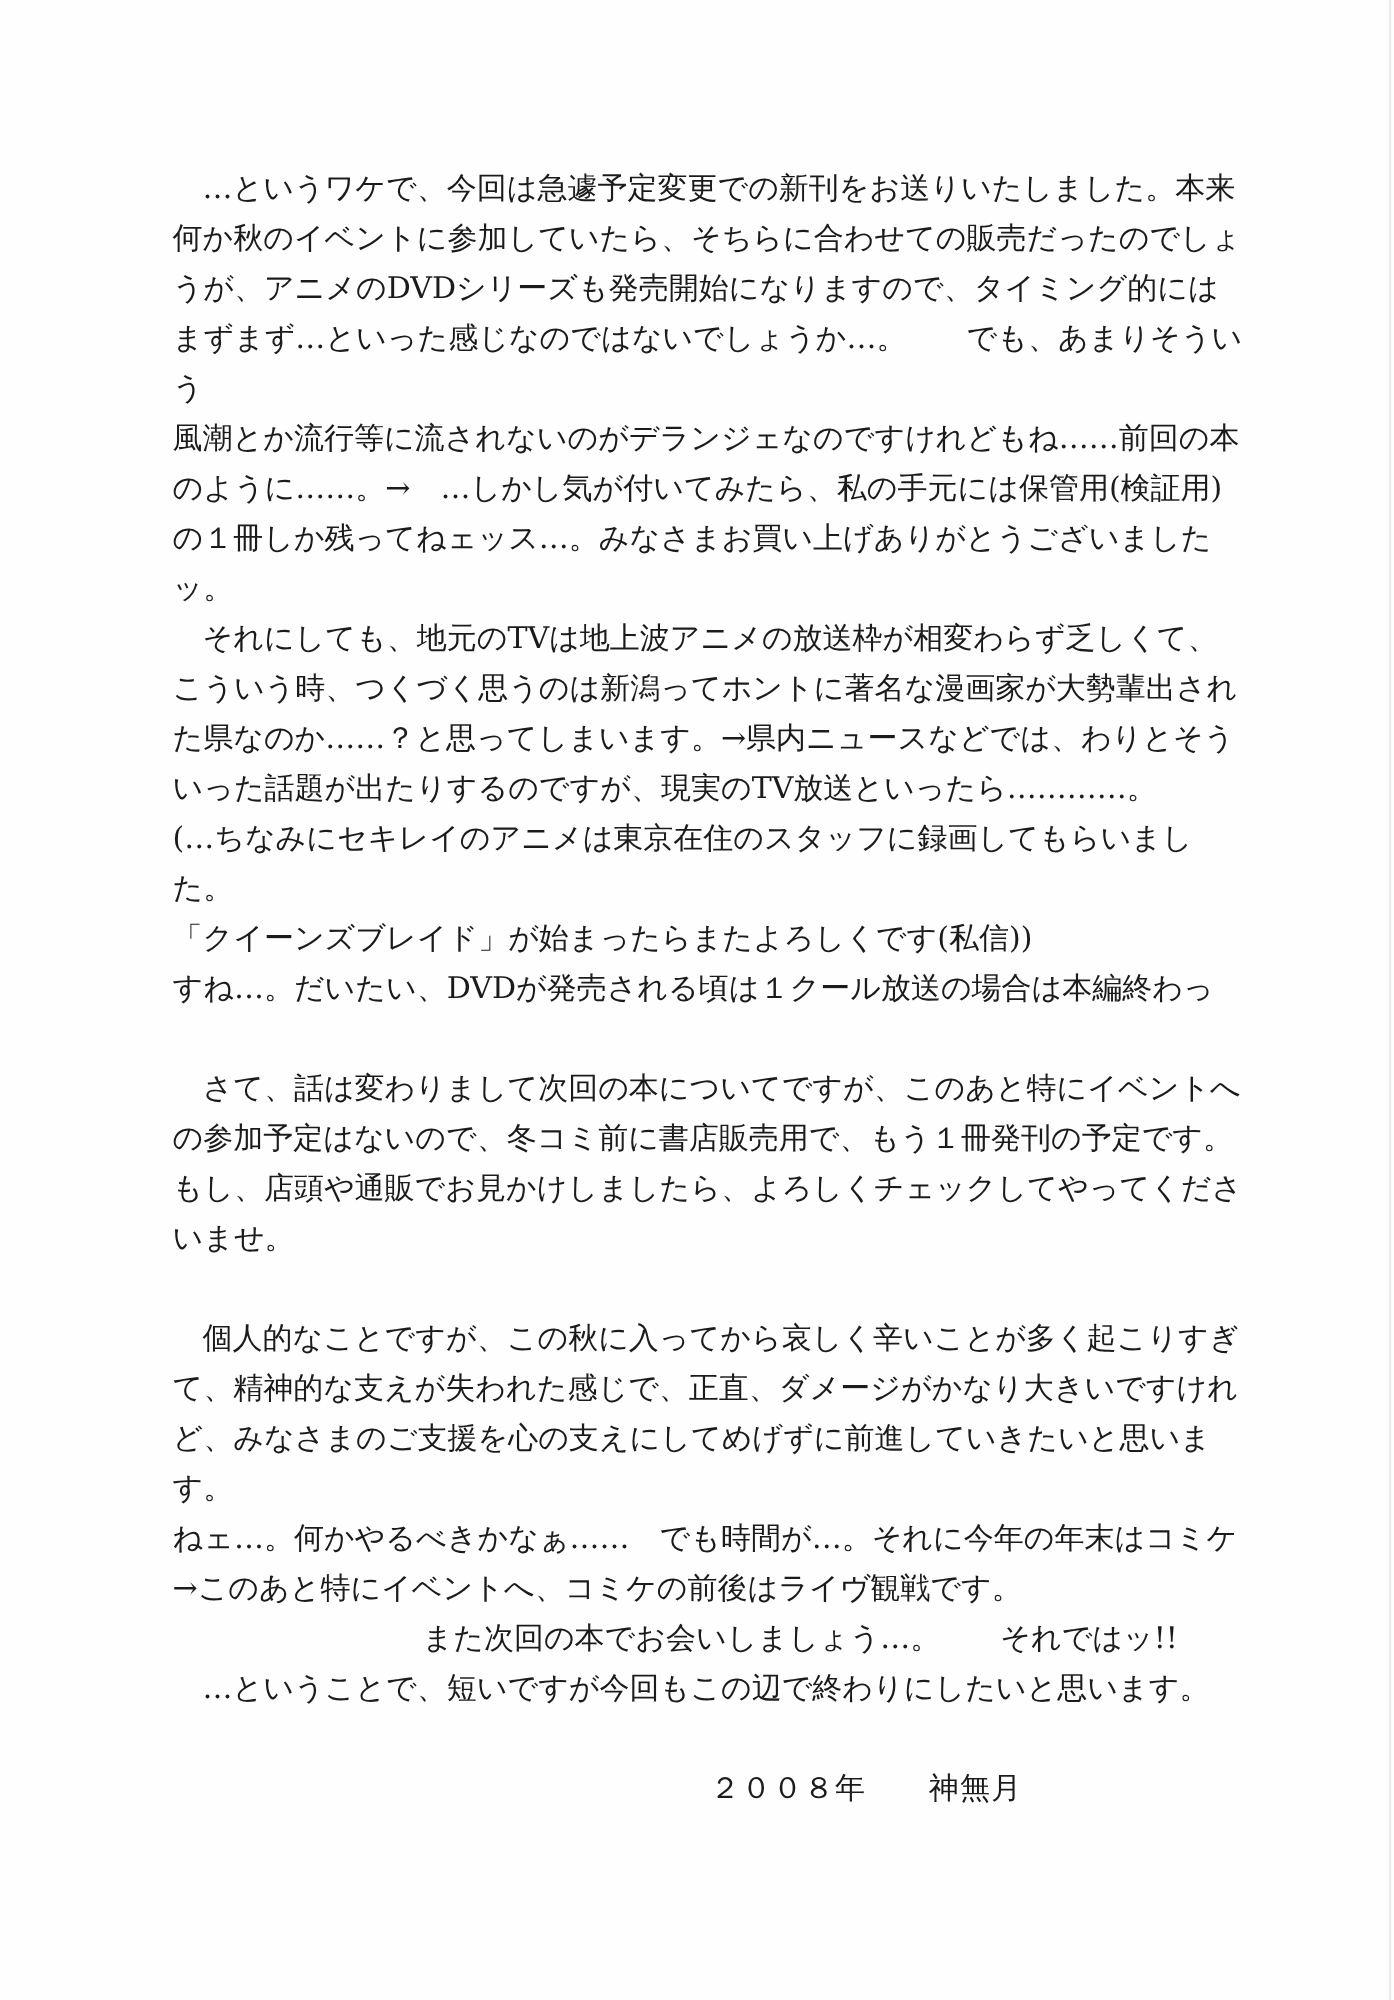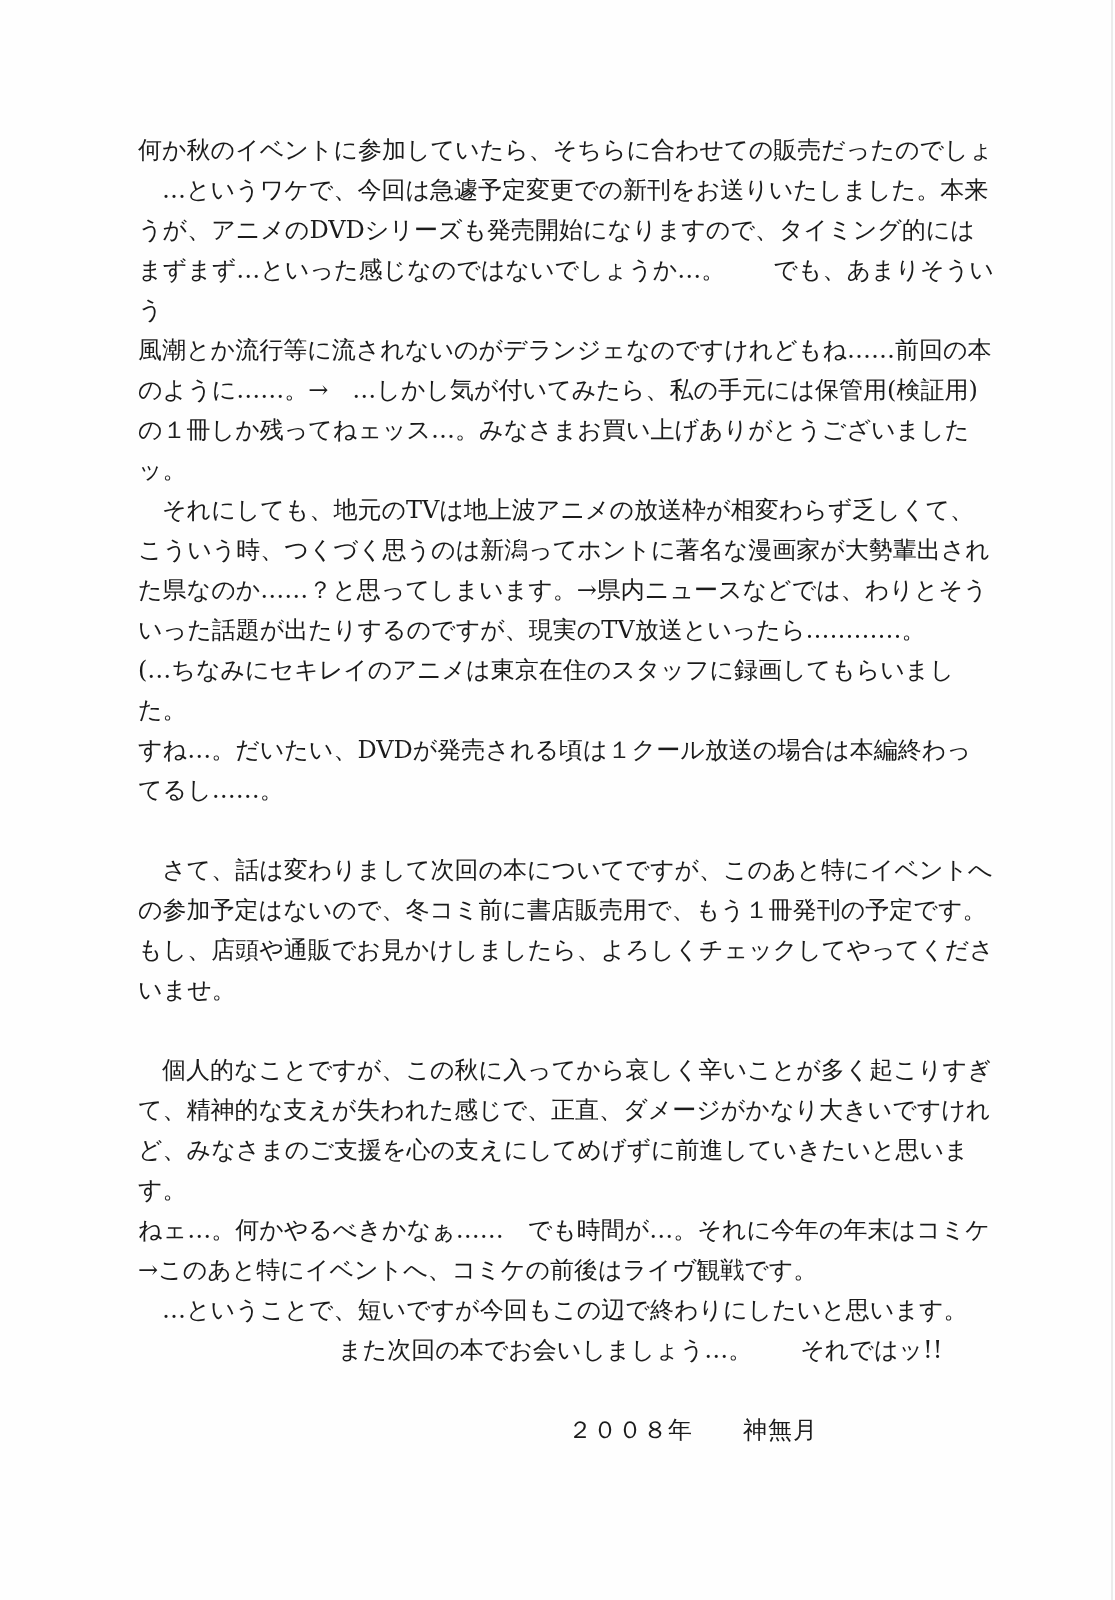--- a/index.html
+++ b/index.html
@@ -39,44 +39,44 @@
   }
   .line.blank { min-height: 40px; }
   .line.closing { padding-left: 200px; }
   .line.date { padding-left: 430px; letter-spacing: 1px; }
 </style>
 </head>
 <body>
 
 <div class="page">
   <div class="textblock">
+      <div class="line body">　…というワケで、今回は急遽予定変更での新刊をお送りいたしました。本来</div>
       <div class="line body">何か秋のイベントに参加していたら、そちらに合わせての販売だったのでしょ</div>
-      <div class="line body">　…というワケで、今回は急遽予定変更での新刊をお送りいたしました。本来</div>
       <div class="line body">うが、アニメのDVDシリーズも発売開始になりますので、タイミング的には</div>
       <div class="line body">まずまず…といった感じなのではないでしょうか…。　　でも、あまりそういう</div>
       <div class="line body">風潮とか流行等に流されないのがデランジェなのですけれどもね……前回の本</div>
       <div class="line body">のように……。→　…しかし気が付いてみたら、私の手元には保管用(検証用)</div>
       <div class="line body">の１冊しか残ってねェッス…。みなさまお買い上げありがとうございましたッ。</div>
       <div class="line body">　それにしても、地元のTVは地上波アニメの放送枠が相変わらず乏しくて、</div>
       <div class="line body">こういう時、つくづく思うのは新潟ってホントに著名な漫画家が大勢輩出され</div>
       <div class="line body">た県なのか……？と思ってしまいます。→県内ニュースなどでは、わりとそう</div>
       <div class="line body">いった話題が出たりするのですが、現実のTV放送といったら…………。</div>
       <div class="line body">(…ちなみにセキレイのアニメは東京在住のスタッフに録画してもらいました。</div>
+      <div class="line body">「クイーンズブレイド」が始まったらまたよろしくです(私信))</div>
       <div class="line body">すね…。だいたい、DVDが発売される頃は１クール放送の場合は本編終わっ</div>
-      <div class="line body">てるし……。</div>
       <div class="line blank"></div>
       <div class="line body">　さて、話は変わりまして次回の本についてですが、このあと特にイベントへ</div>
       <div class="line body">の参加予定はないので、冬コミ前に書店販売用で、もう１冊発刊の予定です。</div>
       <div class="line body">もし、店頭や通販でお見かけしましたら、よろしくチェックしてやってくださ</div>
       <div class="line body">いませ。</div>
       <div class="line blank"></div>
       <div class="line body">　個人的なことですが、この秋に入ってから哀しく辛いことが多く起こりすぎ</div>
       <div class="line body">て、精神的な支えが失われた感じで、正直、ダメージがかなり大きいですけれ</div>
       <div class="line body">ど、みなさまのご支援を心の支えにしてめげずに前進していきたいと思います。</div>
       <div class="line body">ねェ…。何かやるべきかなぁ……　でも時間が…。それに今年の年末はコミケ</div>
       <div class="line body">→このあと特にイベントへ、コミケの前後はライヴ観戦です。</div>
+      <div class="line closing">また次回の本でお会いしましょう…。　　それではッ!!</div>
       <div class="line body">　…ということで、短いですが今回もこの辺で終わりにしたいと思います。</div>
-      <div class="line closing">また次回の本でお会いしましょう…。　　それではッ!!</div>
       <div class="line blank"></div>
       <div class="line date">２００８年　　神無月</div>
     </div>
   <div class="scan-edge-right"></div>
 </div>
 
 </body></html>

